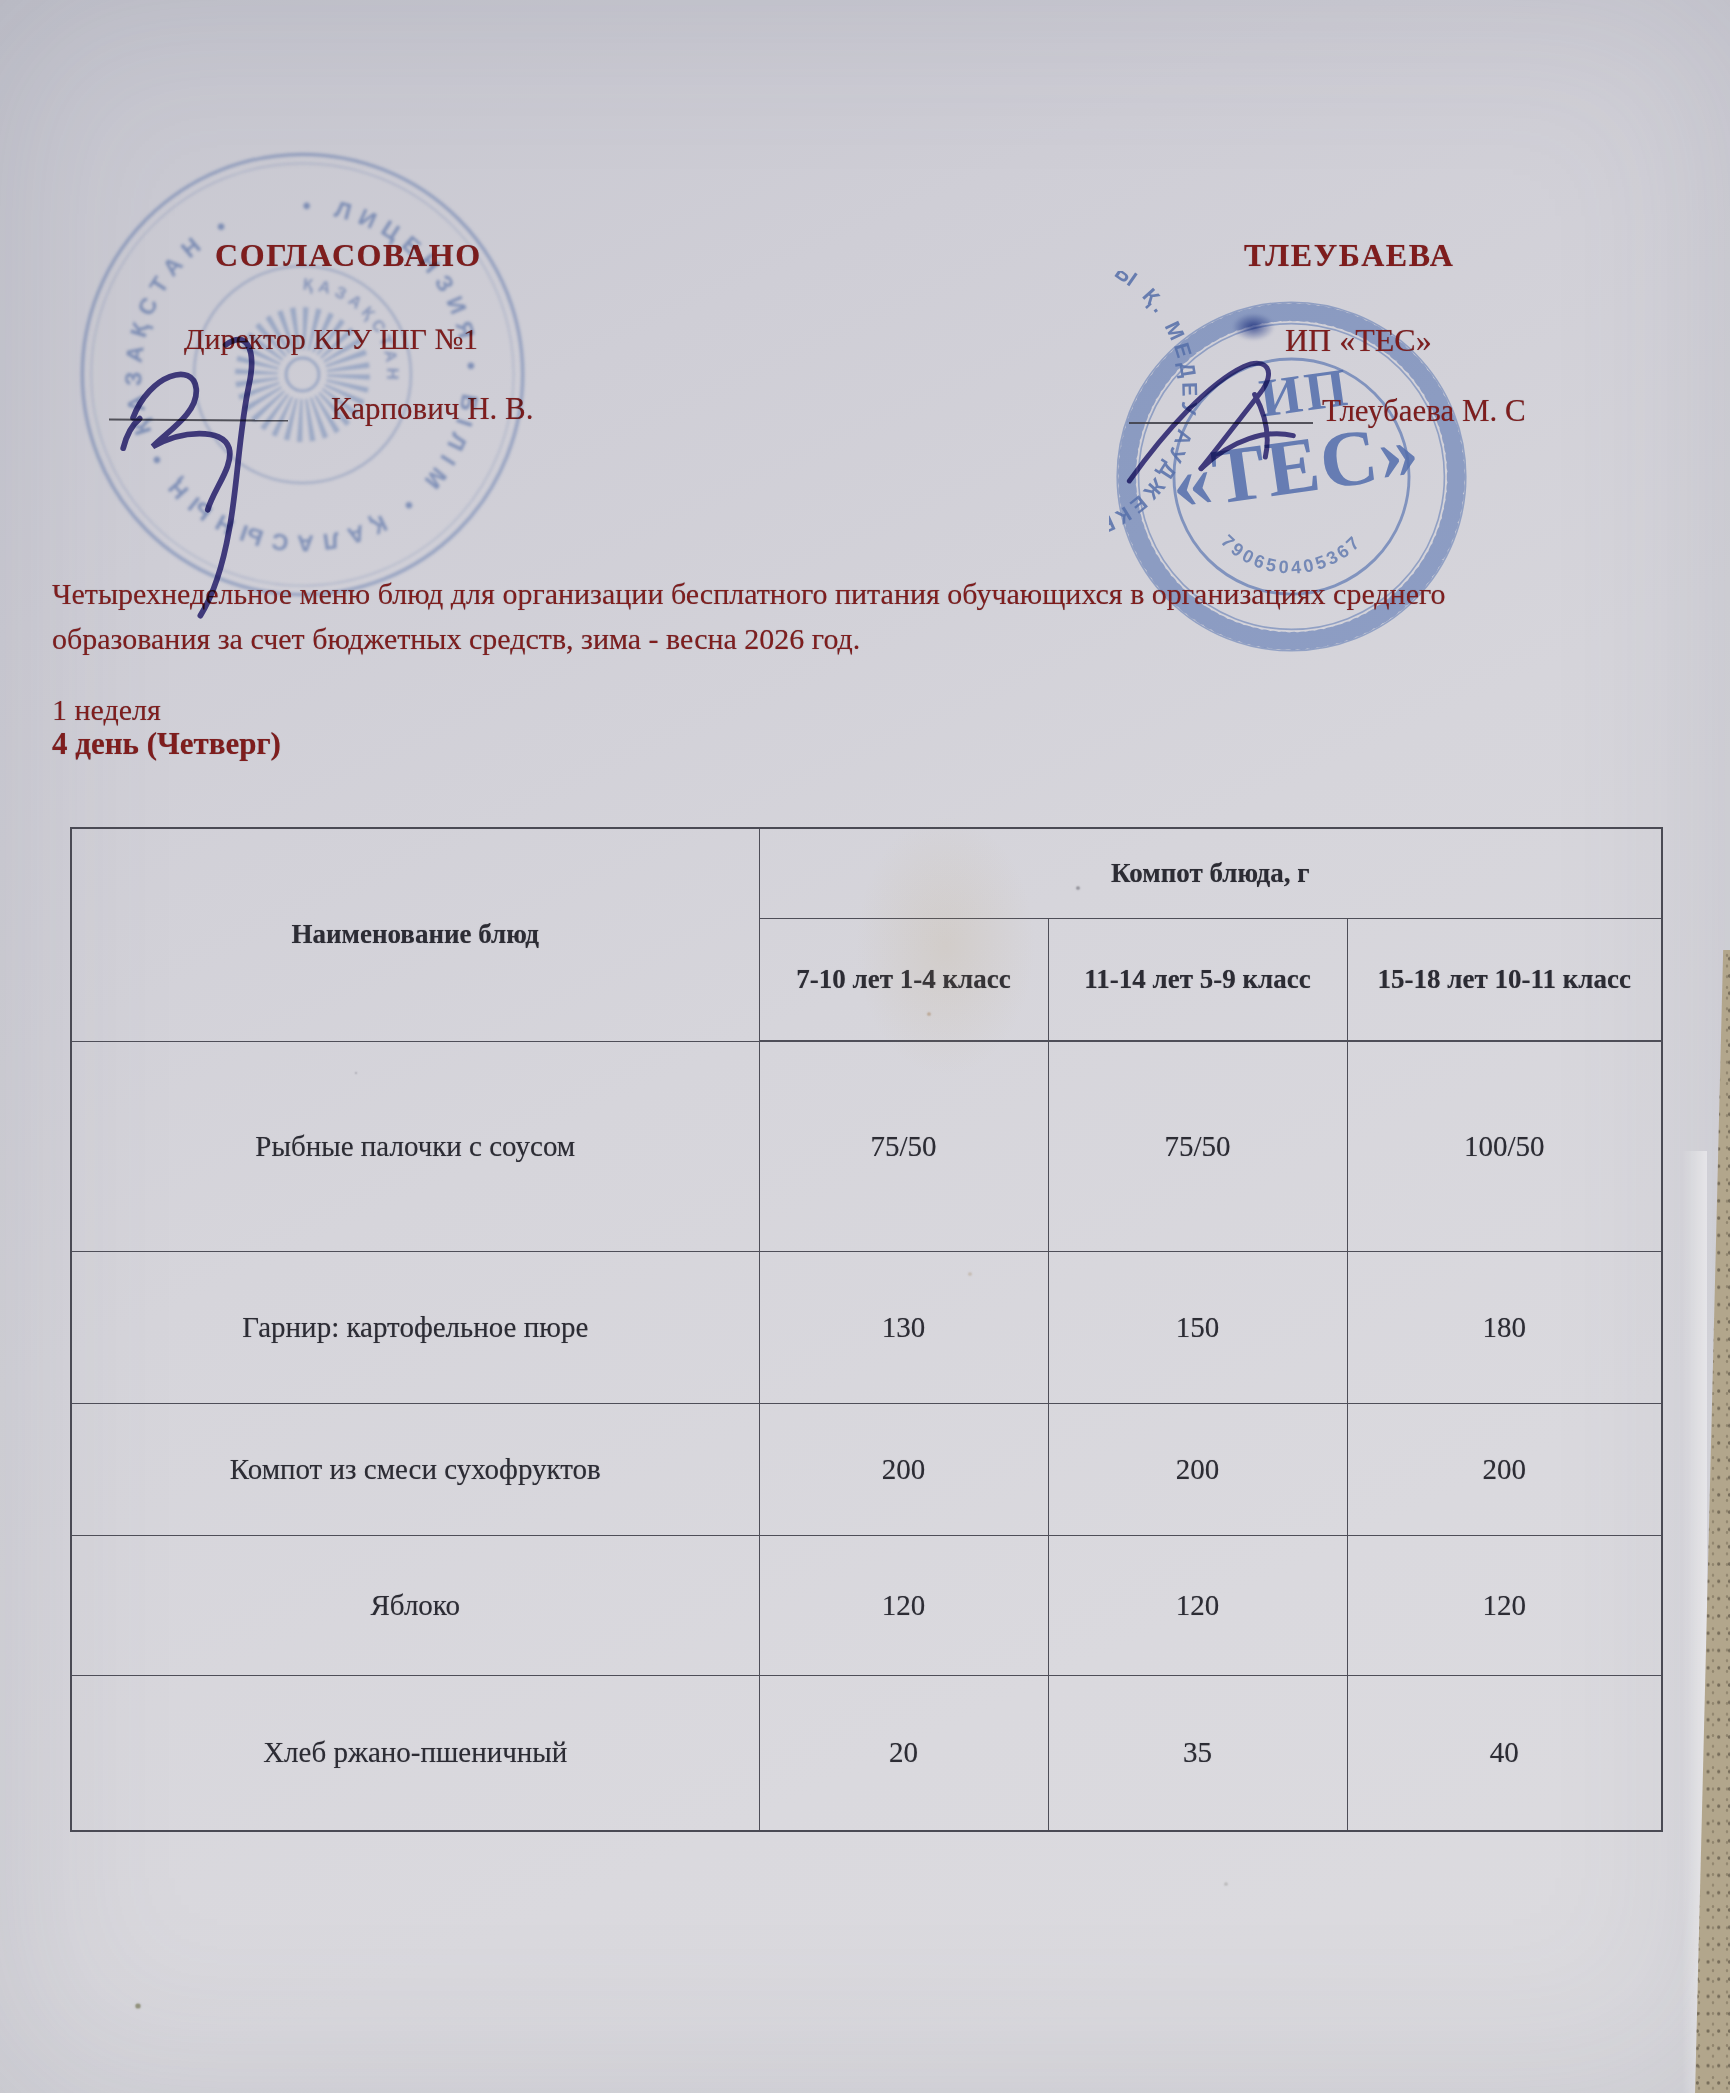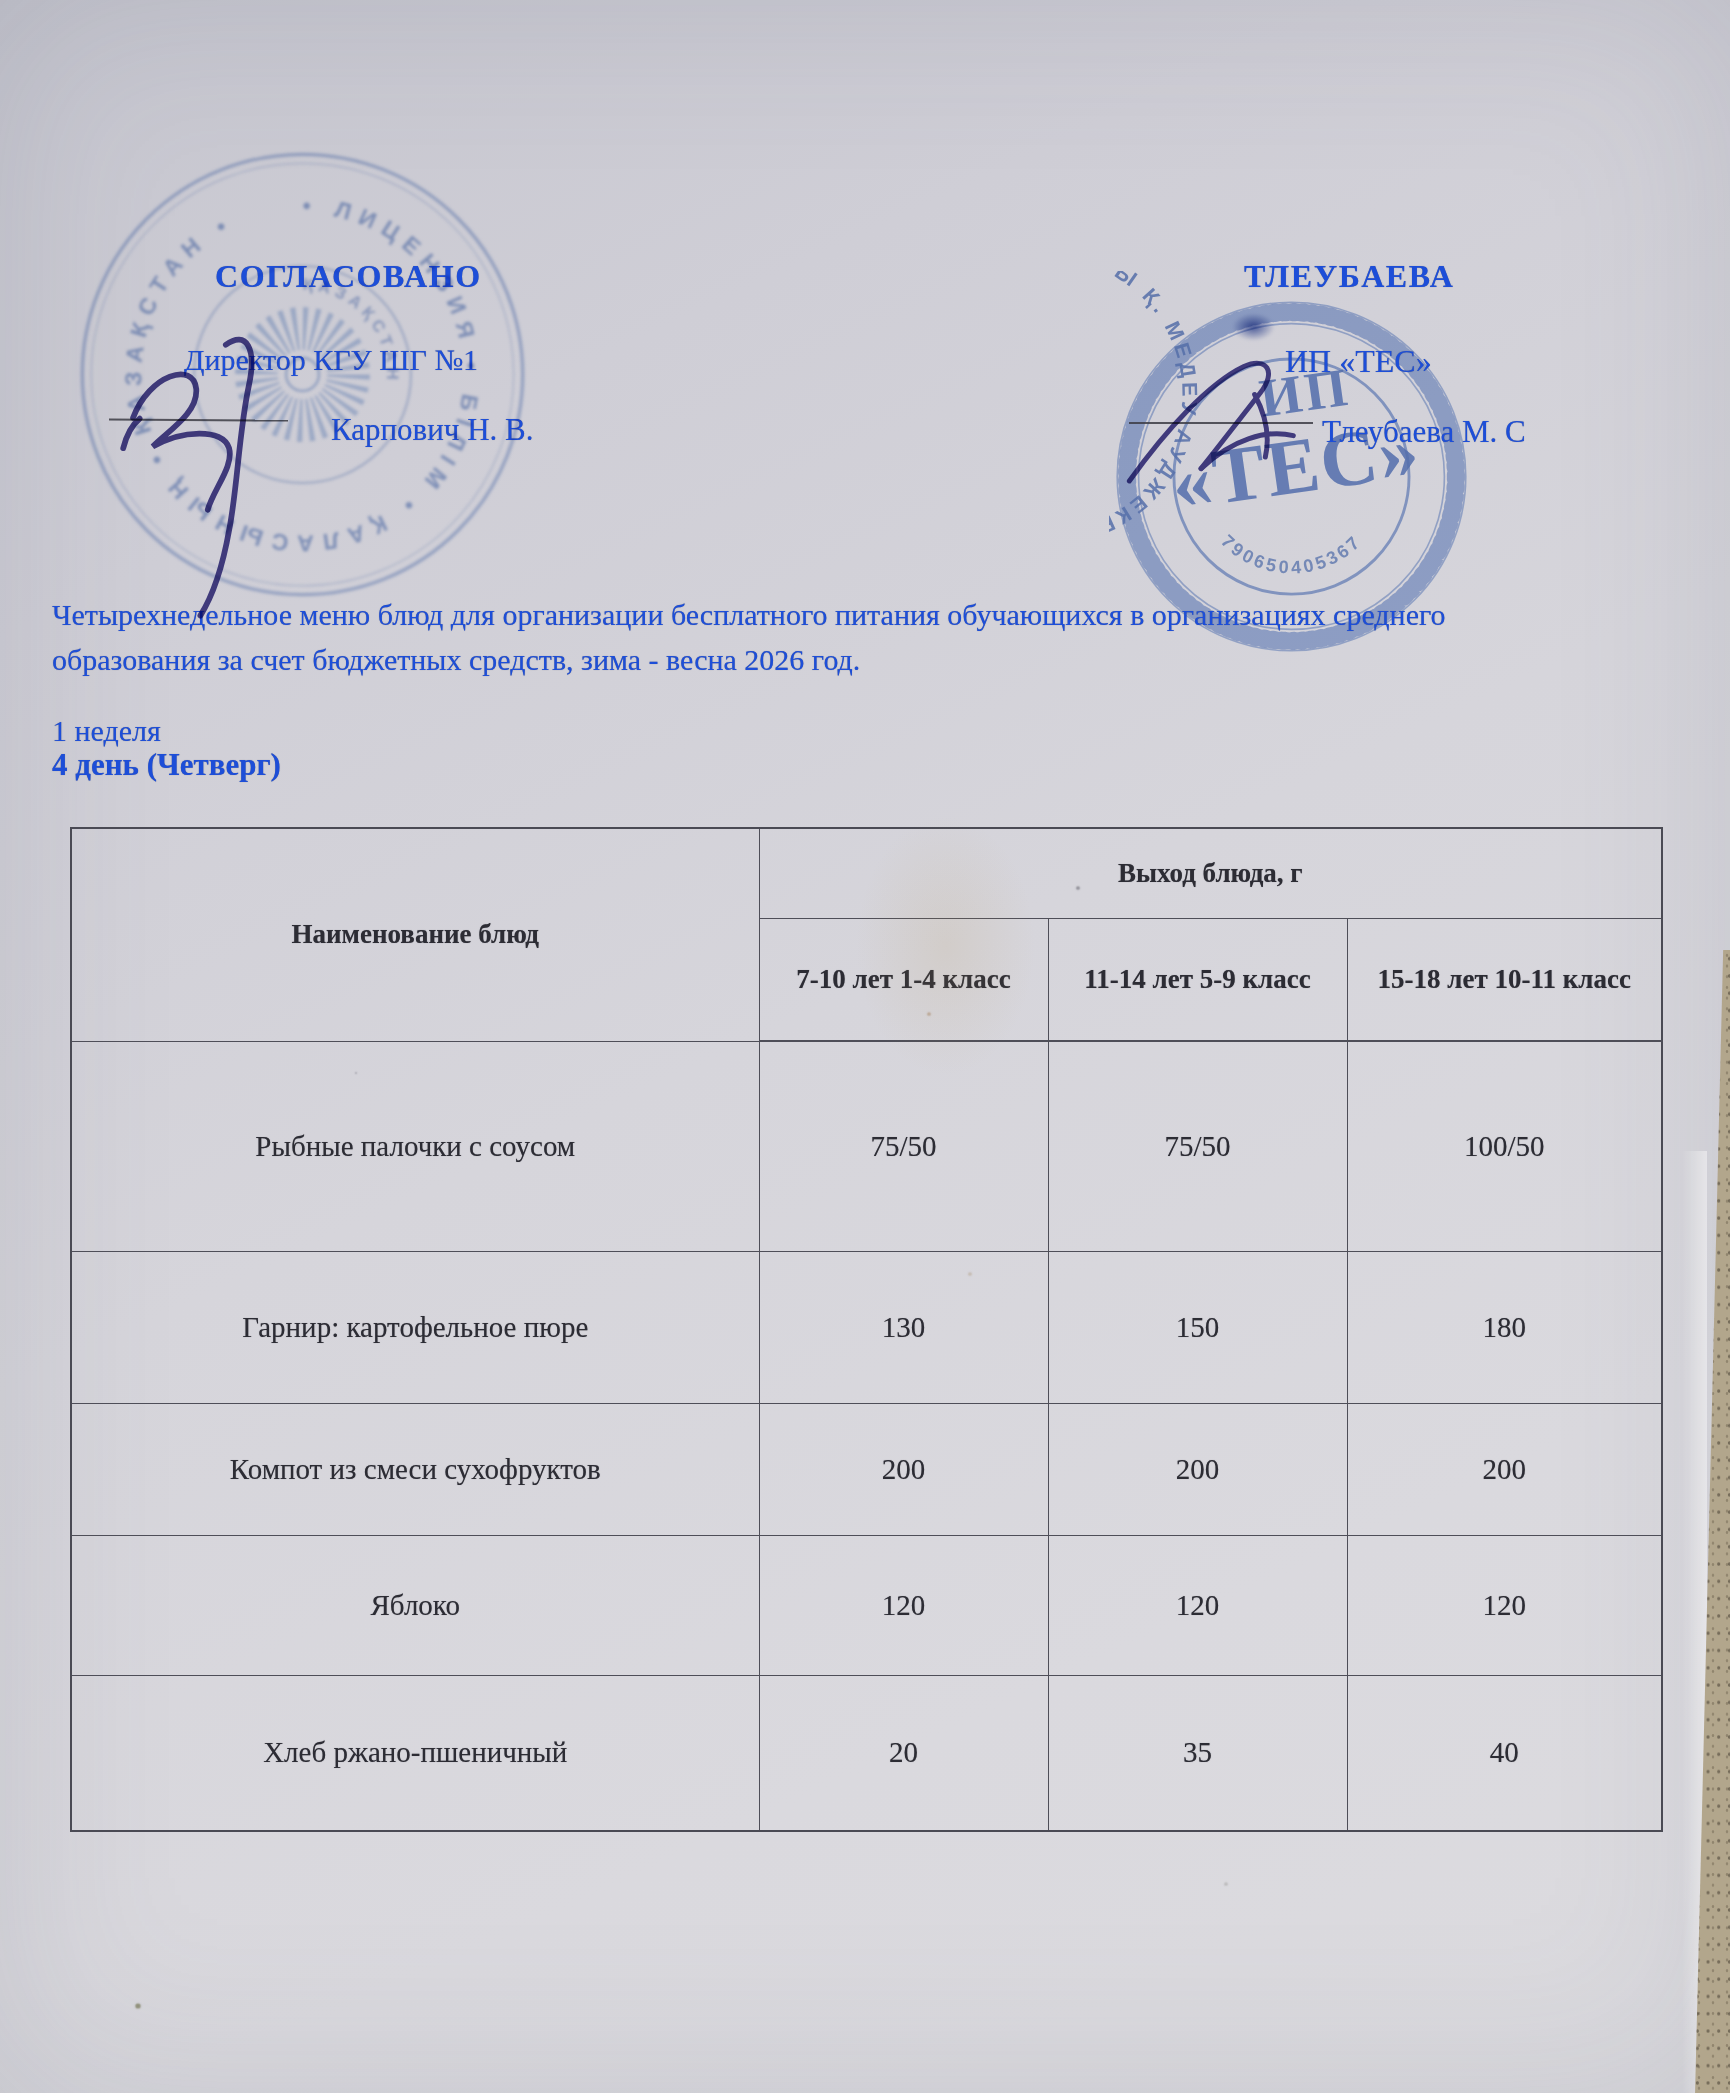--- a/index.html
+++ b/index.html
@@ -9,21 +9,21 @@
     background:#cfced6;
   }
   .paper{
     position:absolute;inset:0;
     background:linear-gradient(155deg,#c6c6cf 0%,#cfced6 22%,#d6d5db 48%,#dad9de 75%,#dcdbdf 100%);
   }
   .paper::after{
     content:"";position:absolute;inset:0;pointer-events:none;
     box-shadow:inset 0 0 181px rgba(88,92,115,.16);
   }
-  .txt{position:absolute;color:#1d4ed8;text-shadow:0 0 0.8px rgba(50,50,60,.55);margin-top:21px;}
+  .txt{position:absolute;color:#7f1d1d;text-shadow:0 0 0.8px rgba(50,50,60,.55);}
   .title{font-weight:bold;font-size:32px;letter-spacing:1.6px;}
   .line37{font-size:30px;line-height:1.45;}
   .sig-line{position:absolute;height:1.6px;background:#3c3c44;opacity:.85;}
   
   .stamp{position:absolute;mix-blend-mode:multiply;pointer-events:none;}
   .stamp-school{left:79px;top:151px;width:447px;height:447px;filter:blur(1.5px);opacity:.78;}
   .stamp-tes{left:1109px;top:271px;width:365px;height:411px;filter:blur(0.6px);opacity:.92;}
   .stamp svg{position:absolute;inset:0;}
   .stamp-ring-text{font-family:"Liberation Sans","DejaVu Sans",sans-serif;font-weight:bold;}
   .tes-center{
@@ -168,21 +168,21 @@
 <table class="menu-table">
   <colgroup>
     <col style="width:688px">
       <col style="width:289px">
       <col style="width:299px">
       <col style="width:315px">
   </colgroup>
   <tbody>
       <tr style="height:90px;">
     <th rowspan="2">Наименование блюд</th>
-    <th colspan="3">Выход блюда, г</th>
+    <th colspan="3">Компот блюда, г</th>
   </tr>
   <tr class="hdr2" style="height:123px;">
     <th>7-10 лет 1-4 класс</th>
     <th>11-14 лет 5-9 класс</th>
     <th>15-18 лет 10-11 класс</th>
   </tr>
   <tr style="height:210px;">
     <td>Рыбные палочки с соусом</td>
     <td>75/50</td>
     <td>75/50</td>

